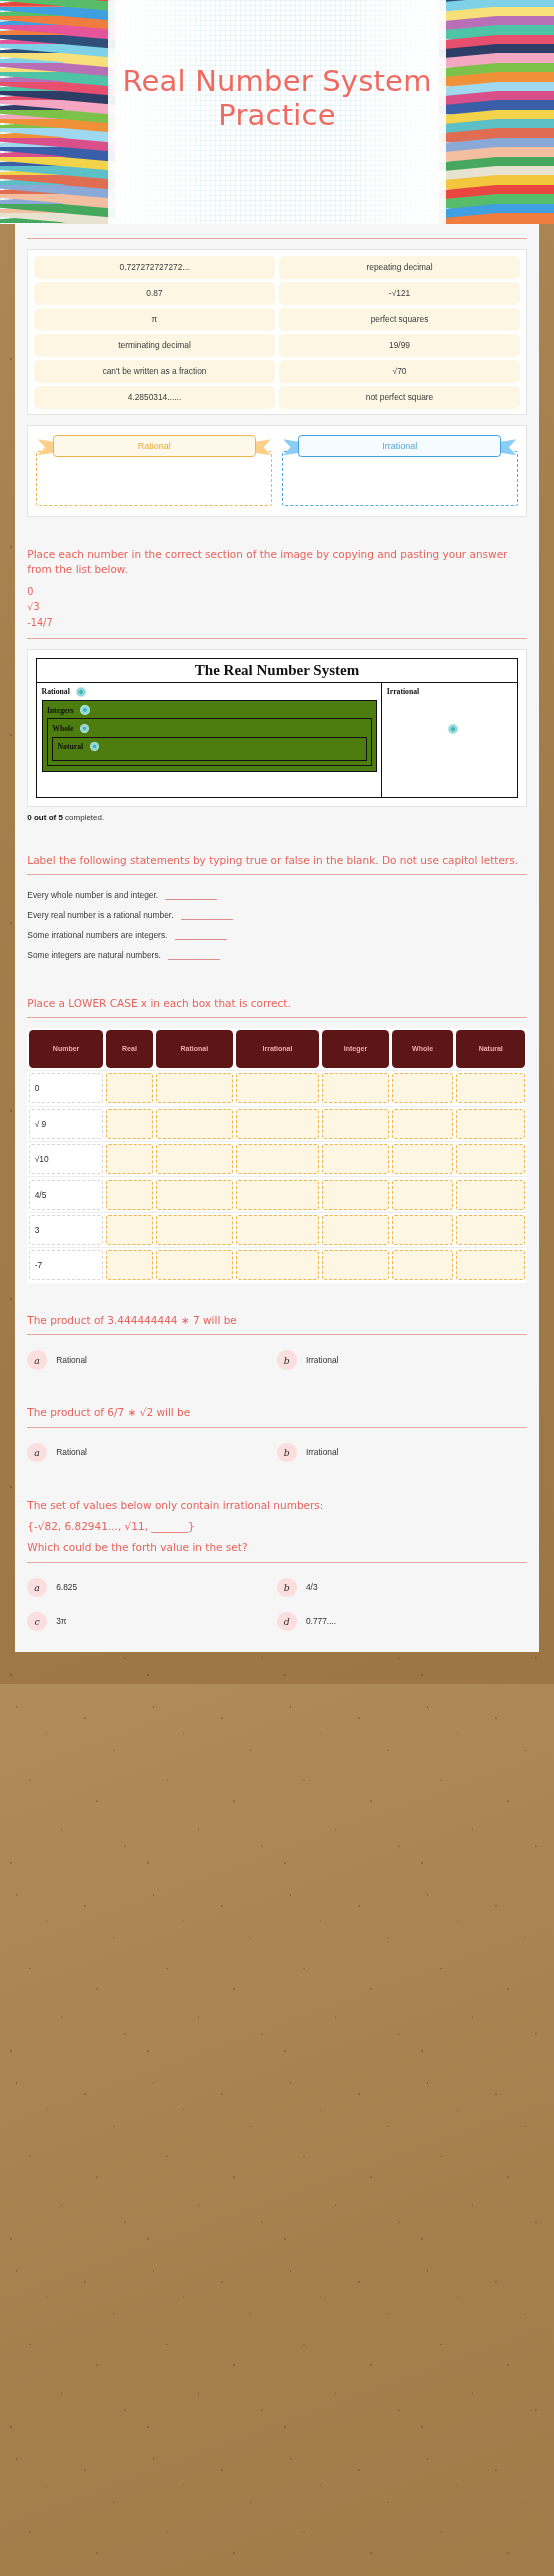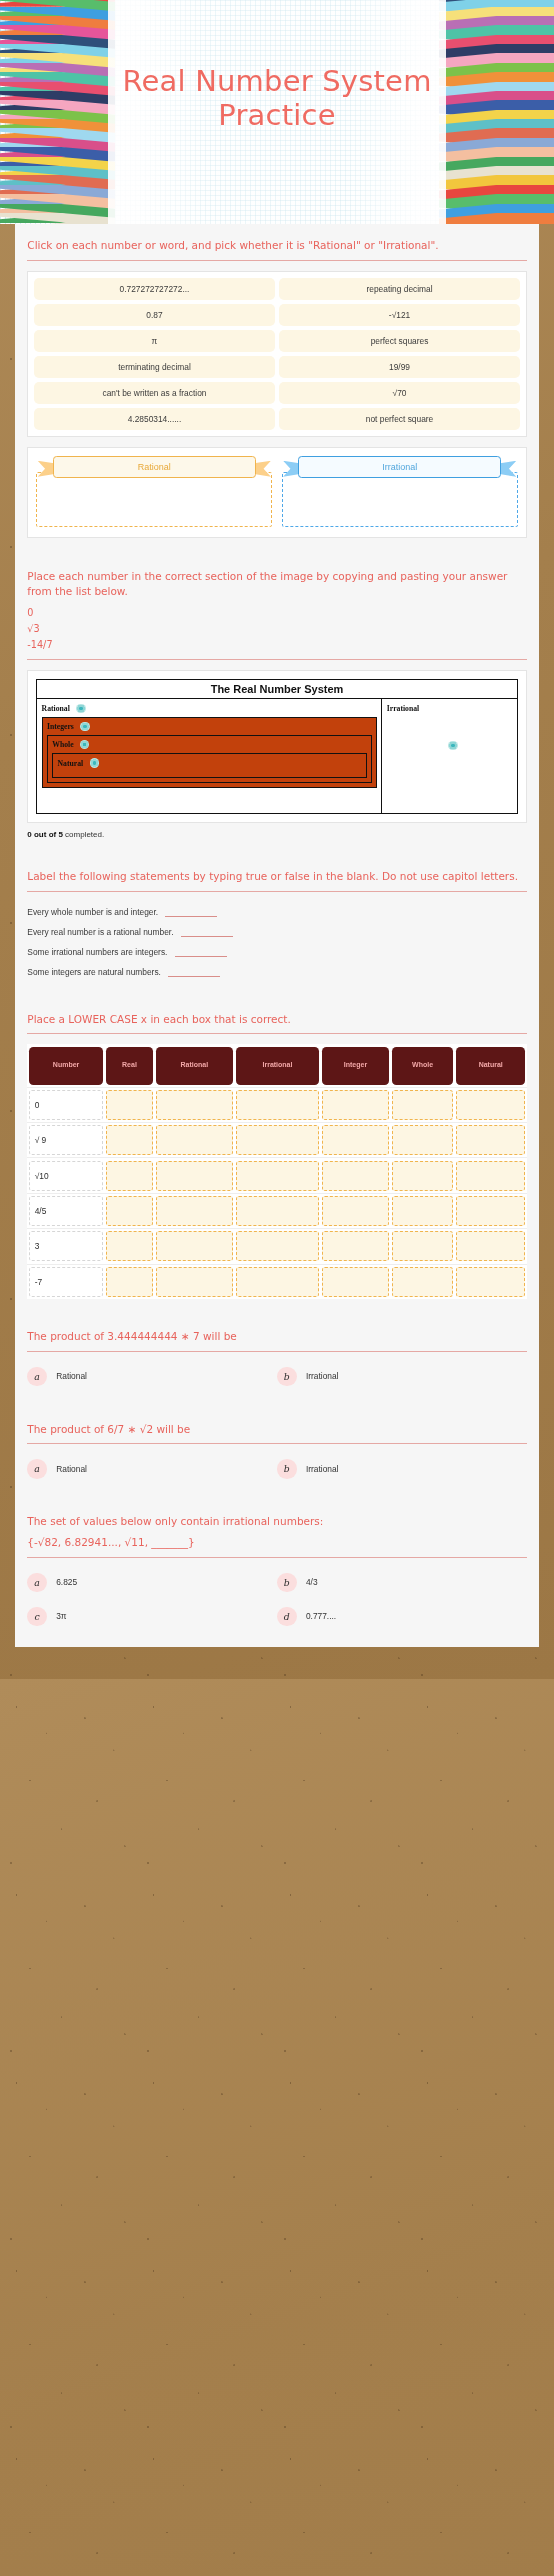--- a/index.html
+++ b/index.html
@@ -104,28 +104,28 @@
   }
   .ribbon.blue .plate { background:#f5fbff; border-color:#3f9fe0; color:#53a7dd; }
 
   
   .numlist { color:#e8635c; font-size:9.7px; line-height:1.62; font-family:"DejaVu Sans", sans-serif; }
 
   
   .rns-wrap { background:#fff; border:0.7px solid #e4e4e4; padding: 8px; }
   .rns { border:1.8px solid #111; background:#fff; }
   .rns-title {
-    text-align:center; font-family:Liberation Sans, sans-serif; font-weight:bold;
-    font-size:11px; padding:2.9px 0; border-bottom:1.8px solid #111; color:#111;
+    text-align:center; font-family:Liberation Serif, serif; font-weight:bold;
+    font-size:15px; padding:2.9px 0; border-bottom:1.8px solid #111; color:#111;
   }
   .rns-body { display:flex; }
   .rns-rational { flex: 0 0 72%; border-right:1.8px solid #111; padding:4.3px; position:relative; min-height: 114px; }
   .rns-irrational { flex:1; padding:4.3px; position:relative; }
   .nest-label { font-family:"Liberation Serif", serif; font-weight:bold; font-size:7.7px; color:#111; }
-  .nest { border:1.2px solid #111; padding:4.3px; margin-top:3.6px; background:#c2410c; }
+  .nest { border:1.2px solid #111; padding:4.3px; margin-top:3.6px; background:#4d7c0f; }
   .dot {
     width:9.4px; height:9.4px; border-radius:50%;
     background: radial-gradient(circle, #3cb7bd 0 26%, #8fd6d6 28% 58%, #b9e6e4 60% 100%);
     display:inline-block; vertical-align:middle; margin-left:6.5px;
   }
   .nest-head { display:flex; align-items:center; }
   .completed { font-size:8px; color:#333; margin-top:6.5px; }
   .completed b { color:#111; }
 
   
@@ -221,21 +221,20 @@
       <i style="top: 204px; background: rgb(63, 159, 224);"></i>
       <i style="top: 213px; background: rgb(239, 125, 63);"></i>
     </div>
   <div class="banner-fade"></div>
   <div class="banner-title">Real Number System Practice</div>
 </div>
 
 <div class="sheet">
 
   <div class="section">
-    <div class="prompt">Click on each number or word, and pick whether it is "Rational" or "Irrational".</div>
     <div class="rule"></div>
     <div class="card-panel">
       <div class="card-grid" id="q1-cards">
           <div class="card">0.727272727272...</div>
           <div class="card">repeating decimal</div>
           <div class="card">0.87</div>
           <div class="card">-√121</div>
           <div class="card">π</div>
           <div class="card">perfect squares</div>
           <div class="card">terminating decimal</div>
@@ -539,20 +538,21 @@
         <div class="mc-opt">
           <div class="bubble">b</div>
           <div class="mc-label">Irrational</div>
         </div>
       </div>
   </div>
 
   <div class="section">
     <div class="prompt">The set of values below only contain irrational numbers:</div>
     <div class="prompt">{-√82, 6.82941..., √11, _______}</div>
+    <div class="prompt">Which could be the forth value in the set?</div>
     <div class="rule"></div>
     <div class="mc-row" id="q7-opts-1">
         <div class="mc-opt">
           <div class="bubble">a</div>
           <div class="mc-label">6.825</div>
         </div>
         <div class="mc-opt">
           <div class="bubble">b</div>
           <div class="mc-label">4/3</div>
         </div>

